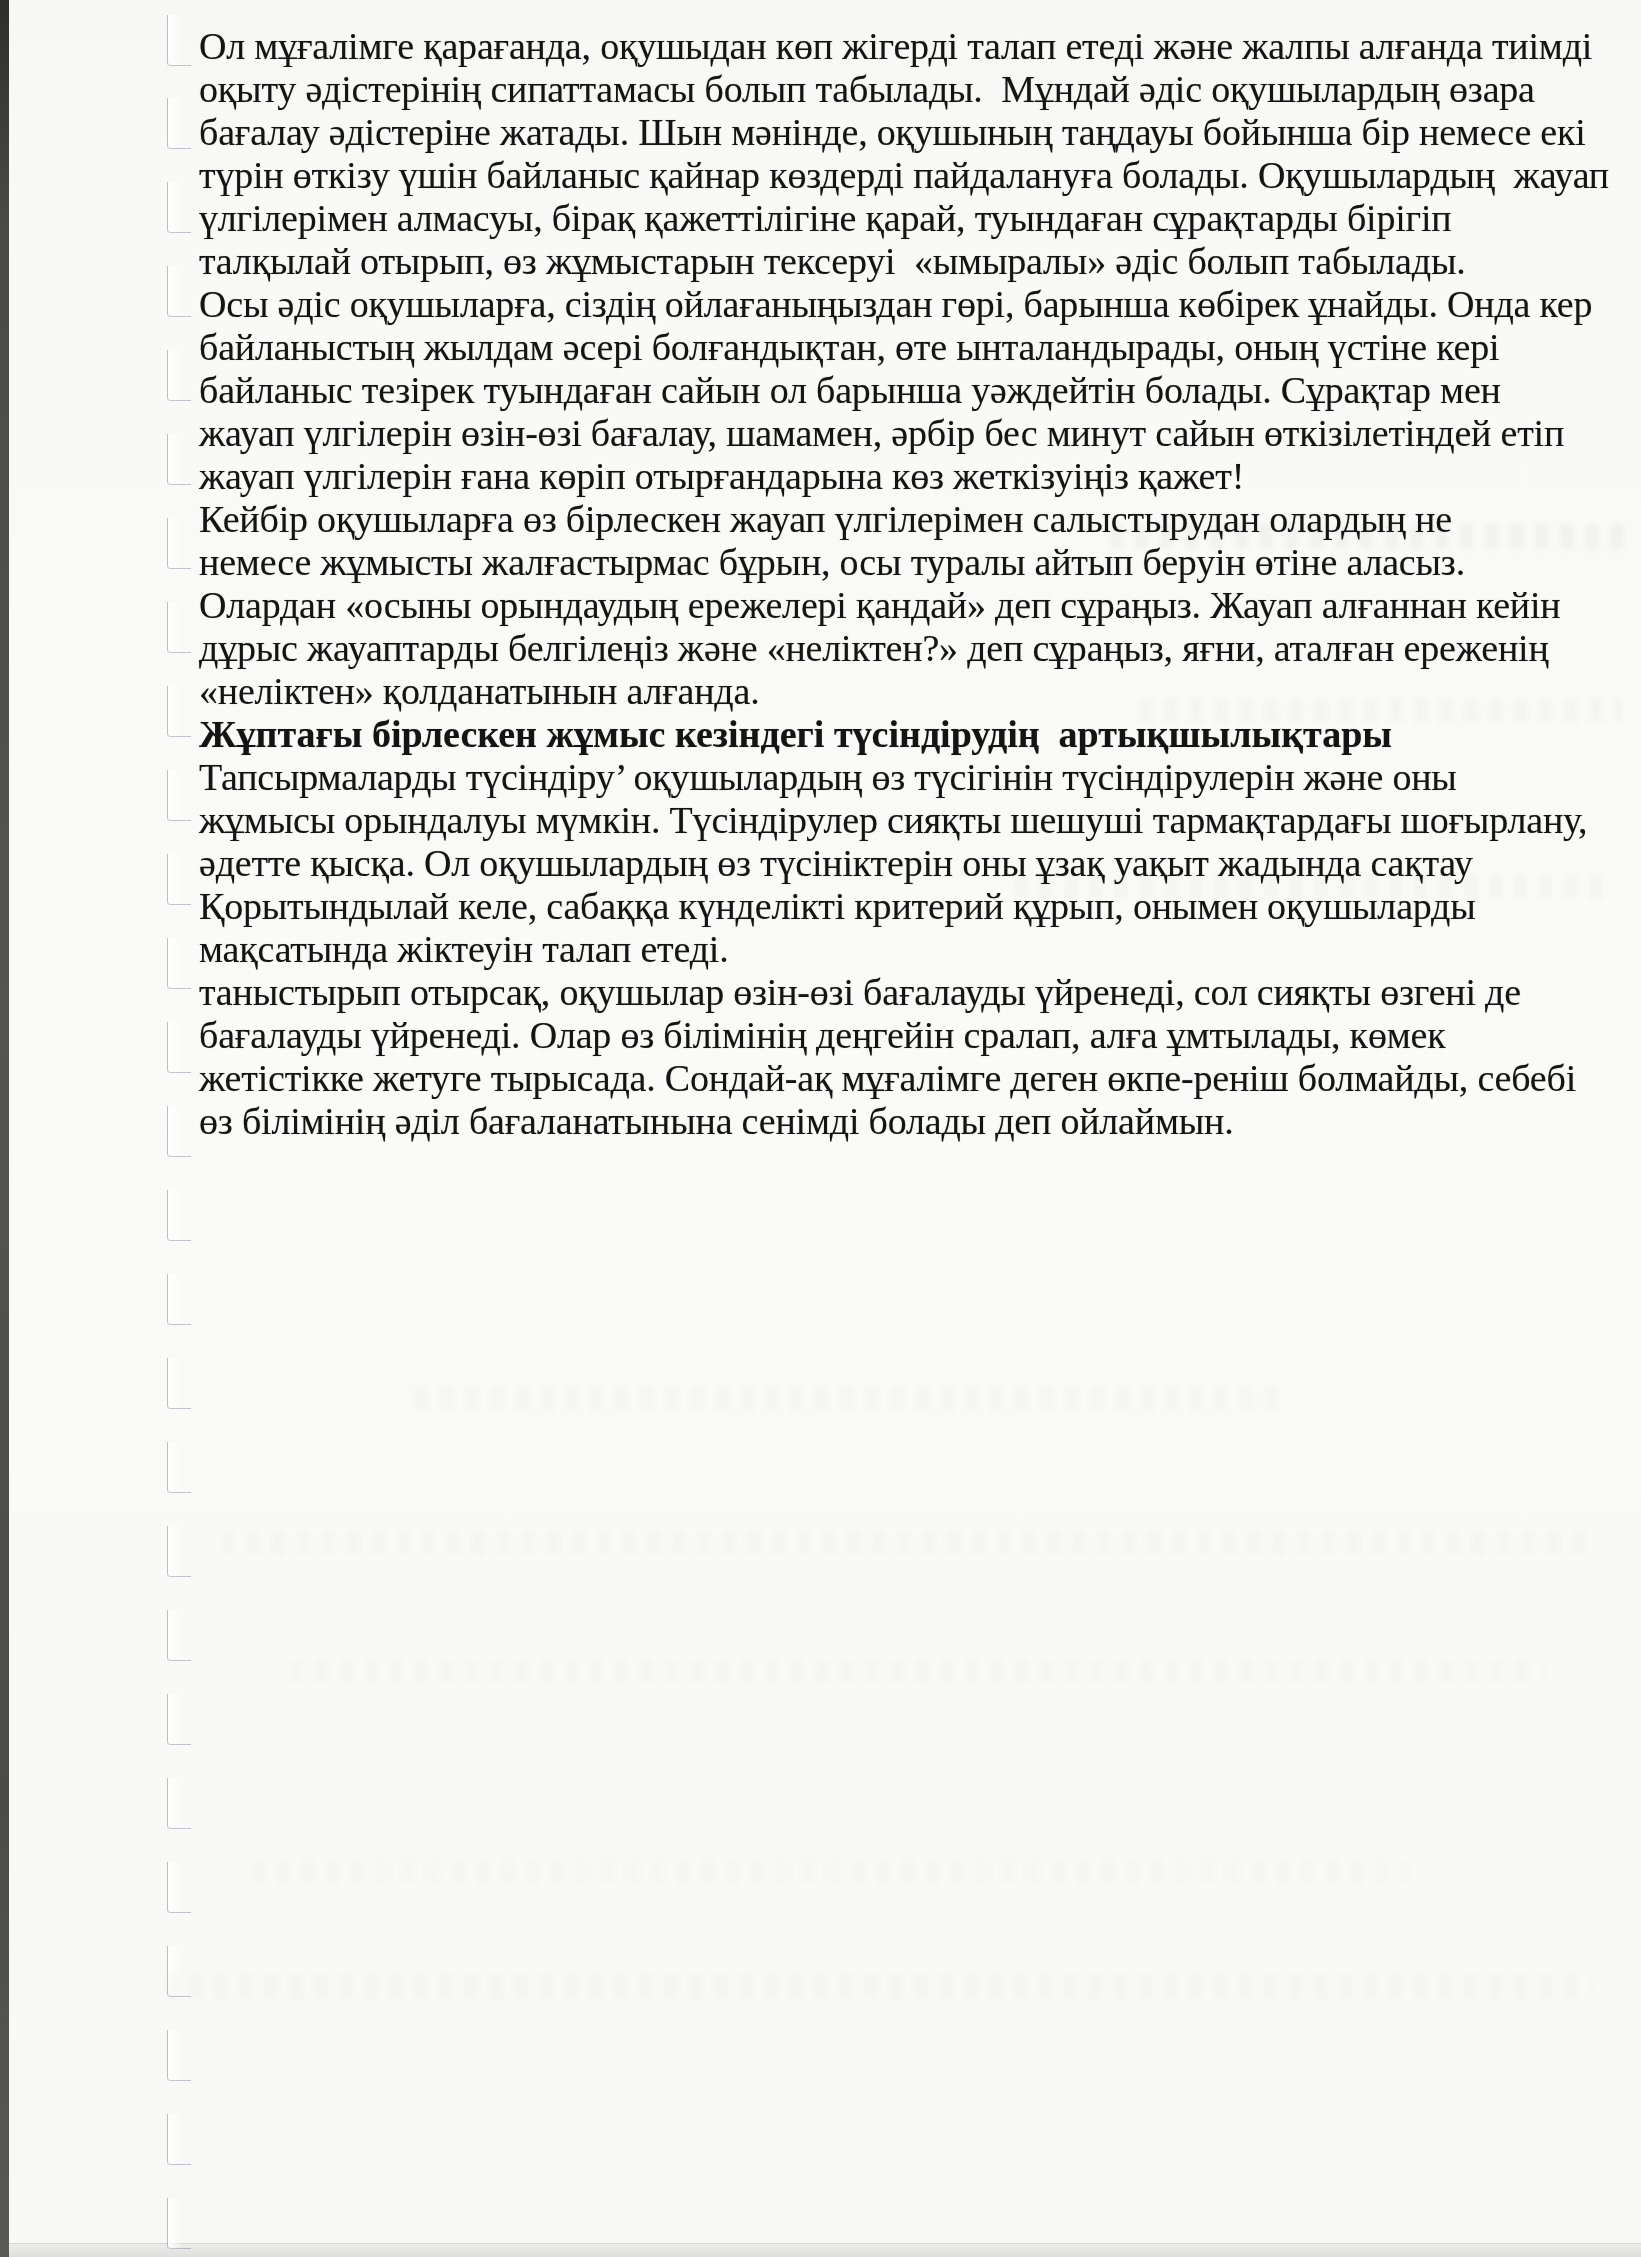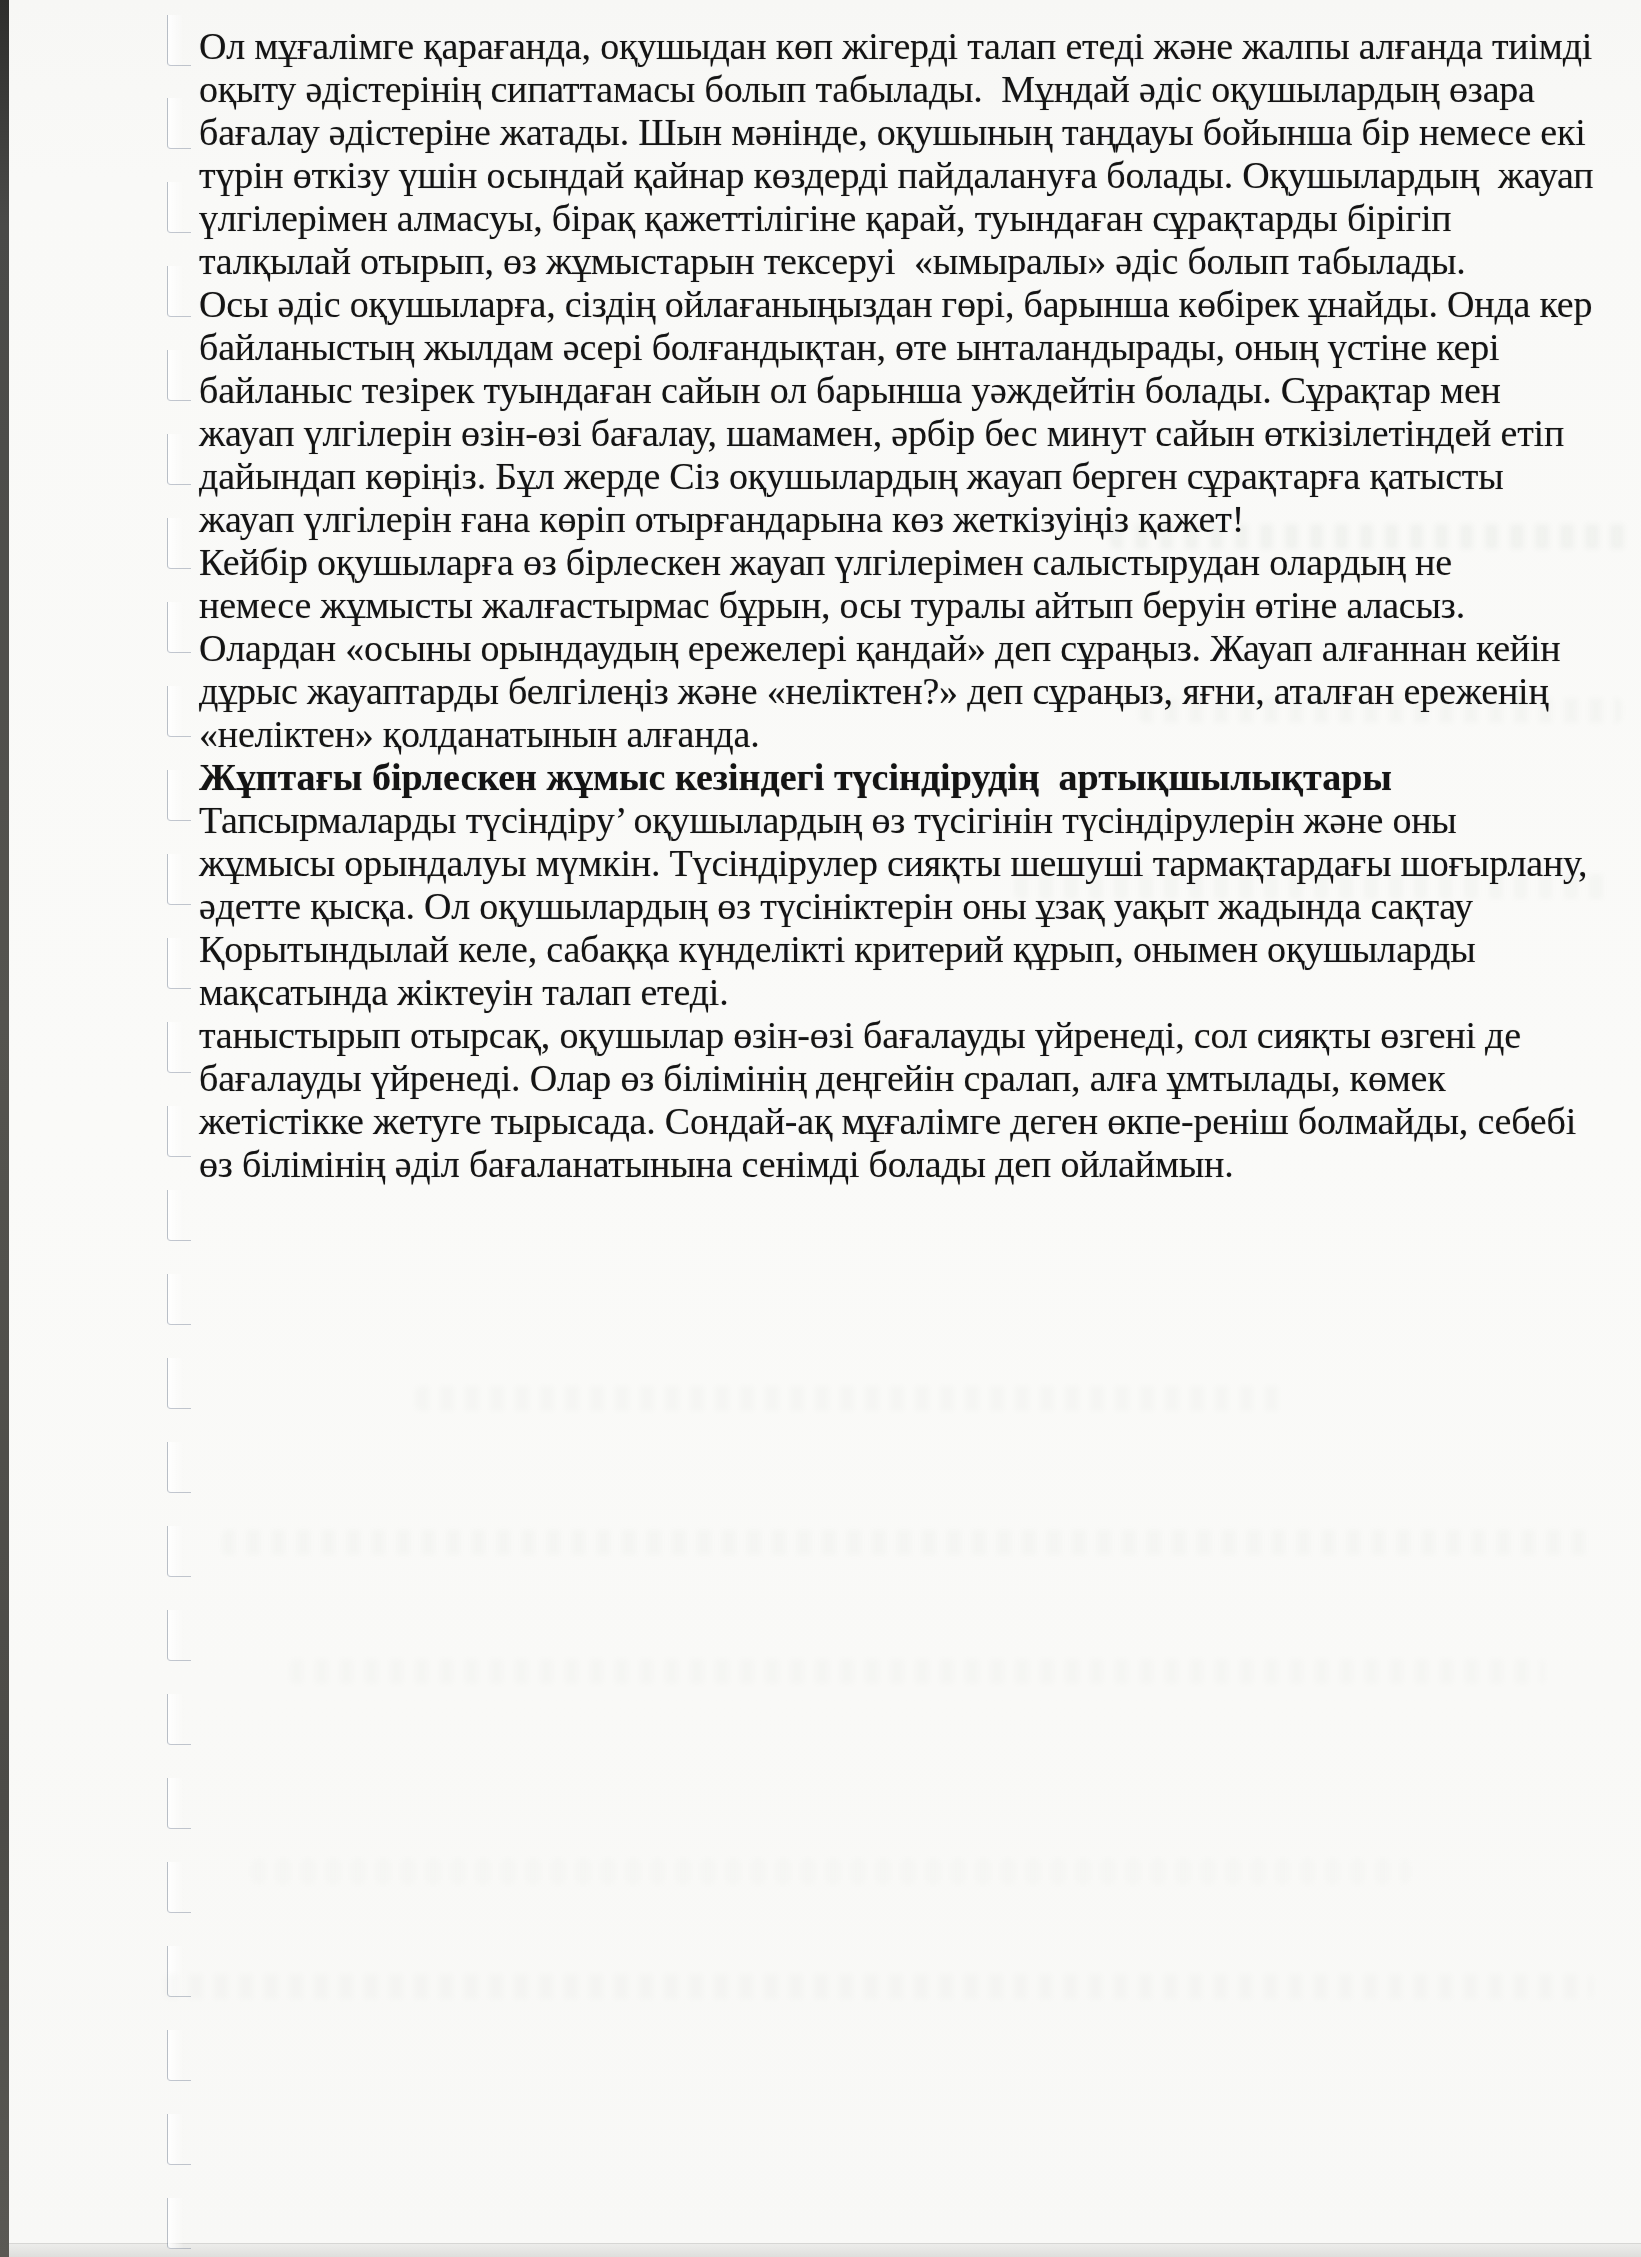--- a/index.html
+++ b/index.html
@@ -98,28 +98,27 @@
   <div class="ghost g4"></div>
   <div class="ghost g5"></div>
   <div class="ghost g6"></div>
   <div class="ghost g7"></div>
   <div class="ghost g8"></div>
 
   <div class="text-block">
       <div class="line">Ол мұғалімге қарағанда, оқушыдан көп жігерді талап етеді және жалпы алғанда тиімді</div>
       <div class="line">оқыту әдістерінің сипаттамасы болып табылады.  Мұндай әдіс оқушылардың өзара</div>
       <div class="line">бағалау әдістеріне жатады. Шын мәнінде, оқушының таңдауы бойынша бір немесе екі</div>
-      <div class="line">түрін өткізу үшін осындай қайнар көздерді пайдалануға болады. Оқушылардың  жауап</div>
+      <div class="line">түрін өткізу үшін байланыс қайнар көздерді пайдалануға болады. Оқушылардың  жауап</div>
       <div class="line">үлгілерімен алмасуы, бірақ қажеттілігіне қарай, туындаған сұрақтарды бірігіп</div>
       <div class="line">талқылай отырып, өз жұмыстарын тексеруі  «ымыралы» әдіс болып табылады.</div>
       <div class="line">Осы әдіс оқушыларға, сіздің ойлағаныңыздан гөрі, барынша көбірек ұнайды. Онда кер</div>
       <div class="line">байланыстың жылдам әсері болғандықтан, өте ынталандырады, оның үстіне кері</div>
       <div class="line">байланыс тезірек туындаған сайын ол барынша уәждейтін болады. Сұрақтар мен</div>
       <div class="line">жауап үлгілерін өзін-өзі бағалау, шамамен, әрбір бес минут сайын өткізілетіндей етіп</div>
-      <div class="line">дайындап көріңіз. Бұл жерде Сіз оқушылардың жауап берген сұрақтарға қатысты</div>
       <div class="line">жауап үлгілерін ғана көріп отырғандарына көз жеткізуіңіз қажет!</div>
       <div class="line">Кейбір оқушыларға өз бірлескен жауап үлгілерімен салыстырудан олардың не</div>
       <div class="line">немесе жұмысты жалғастырмас бұрын, осы туралы айтып беруін өтіне аласыз.</div>
       <div class="line">Олардан «осыны орындаудың ережелері қандай» деп сұраңыз. Жауап алғаннан кейін</div>
       <div class="line">дұрыс жауаптарды белгілеңіз және «неліктен?» деп сұраңыз, яғни, аталған ереженің</div>
       <div class="line">«неліктен» қолданатынын алғанда.</div>
       <div class="line bold">Жұптағы бірлескен жұмыс кезіндегі түсіндірудің  артықшылықтары</div>
       <div class="line">Тапсырмаларды түсіндіру’ оқушылардың өз түсігінін түсіндірулерін және оны</div>
       <div class="line">жұмысы орындалуы мүмкін. Түсіндірулер сияқты шешуші тармақтардағы шоғырлану,</div>
       <div class="line">әдетте қысқа. Ол оқушылардың өз түсініктерін оны ұзақ уақыт жадында сақтау</div>

